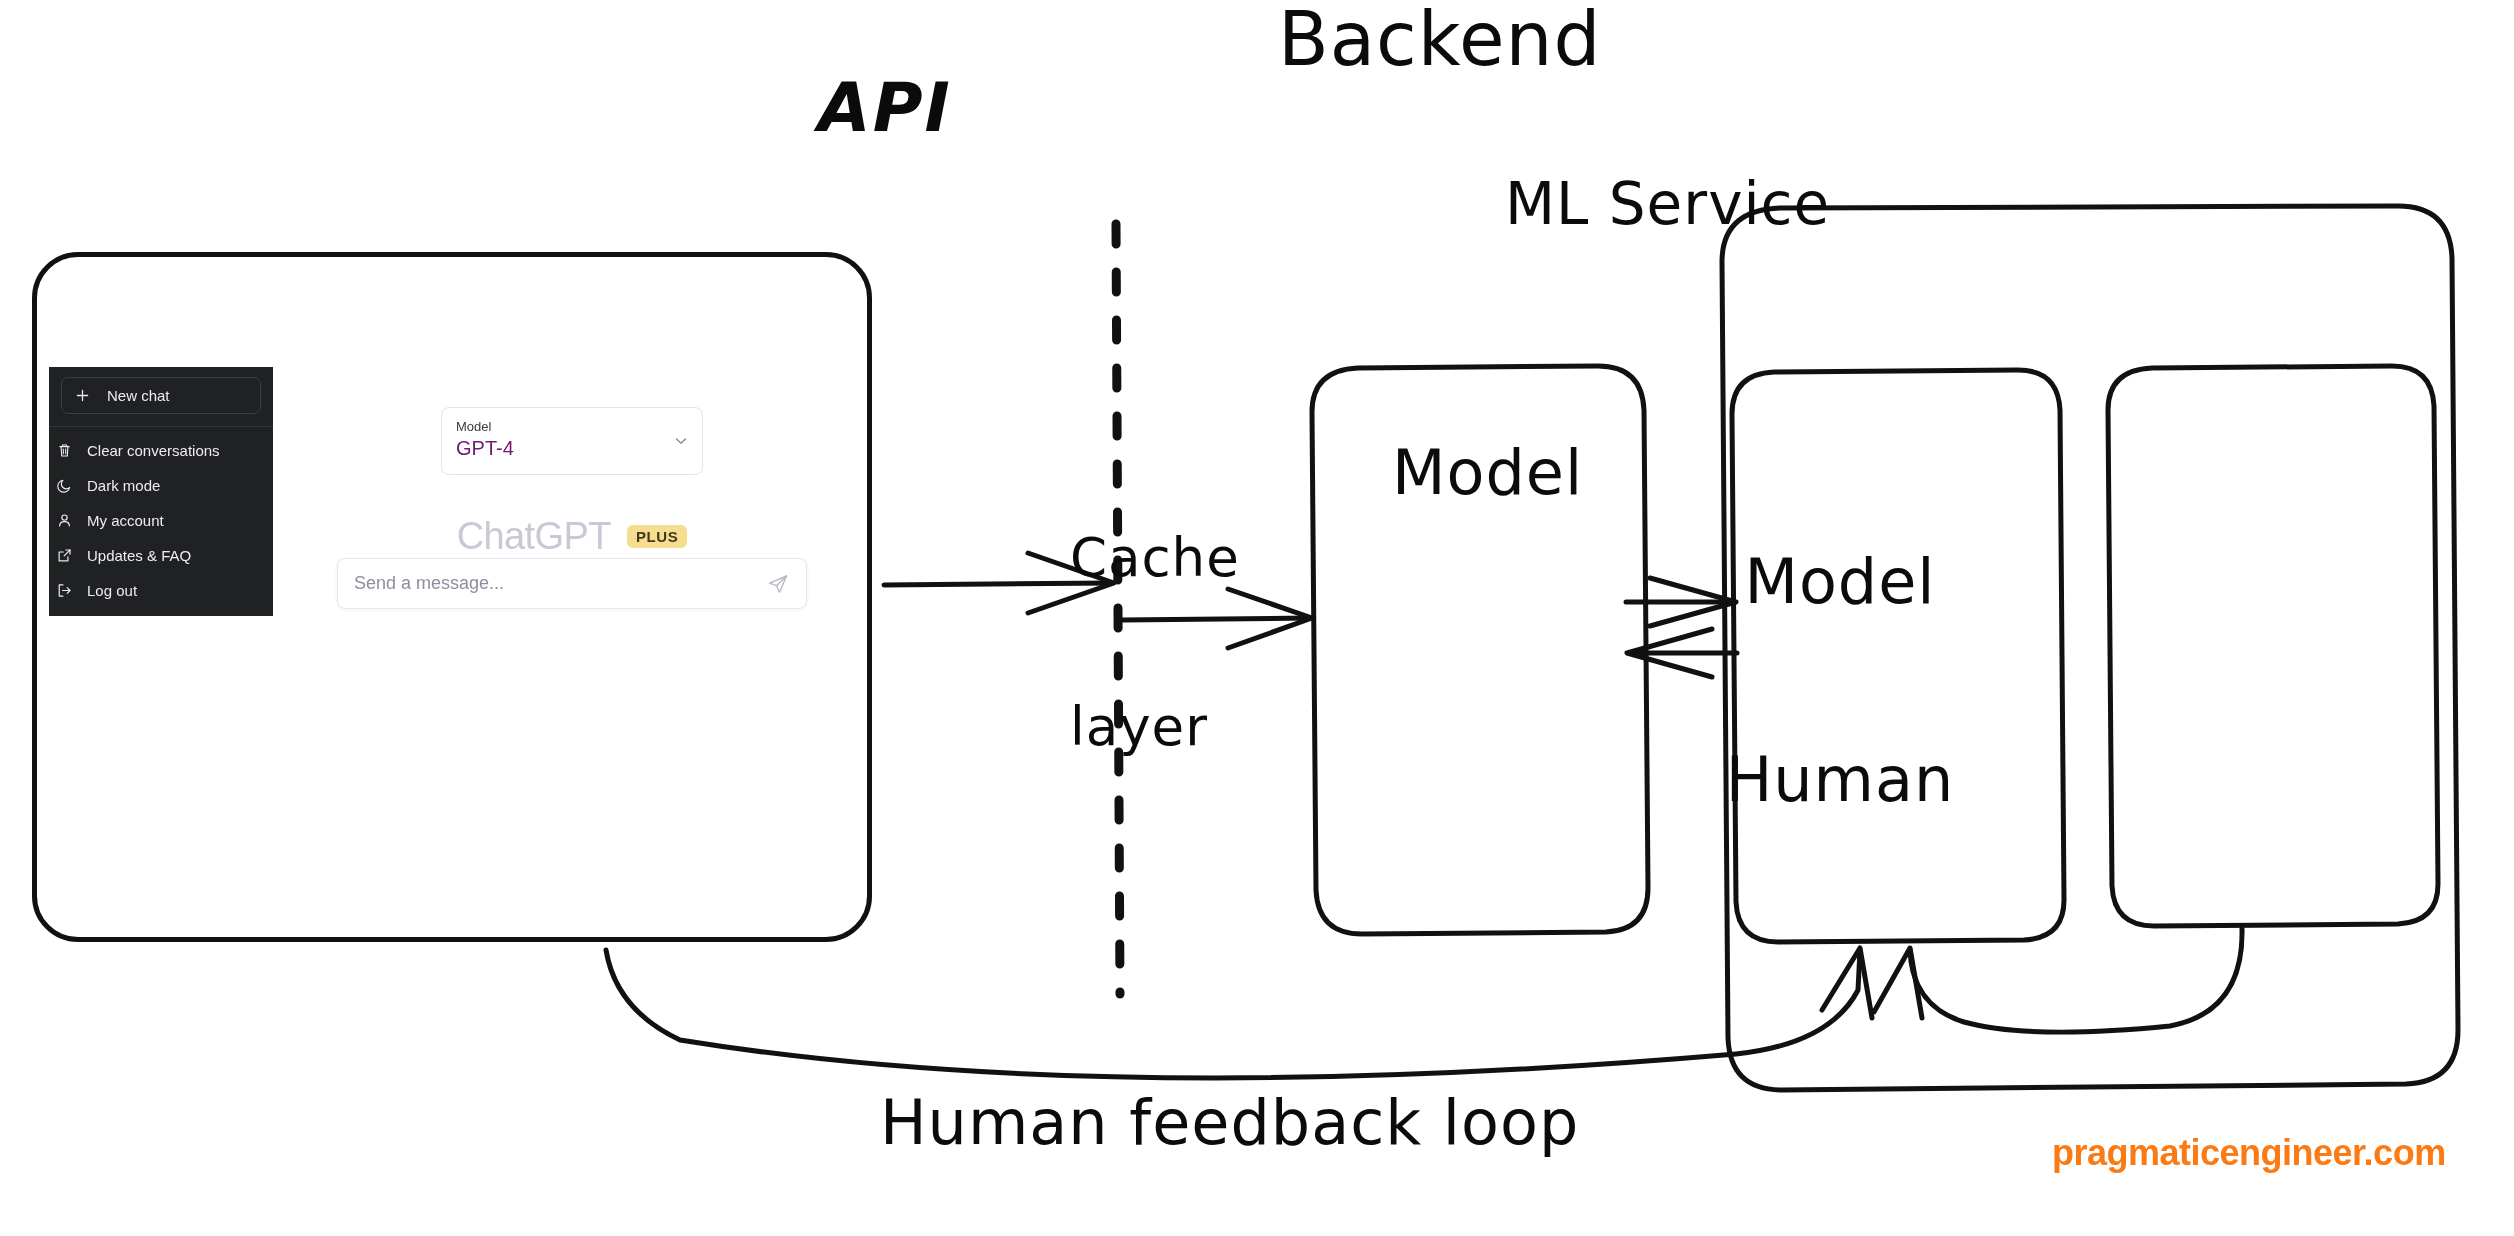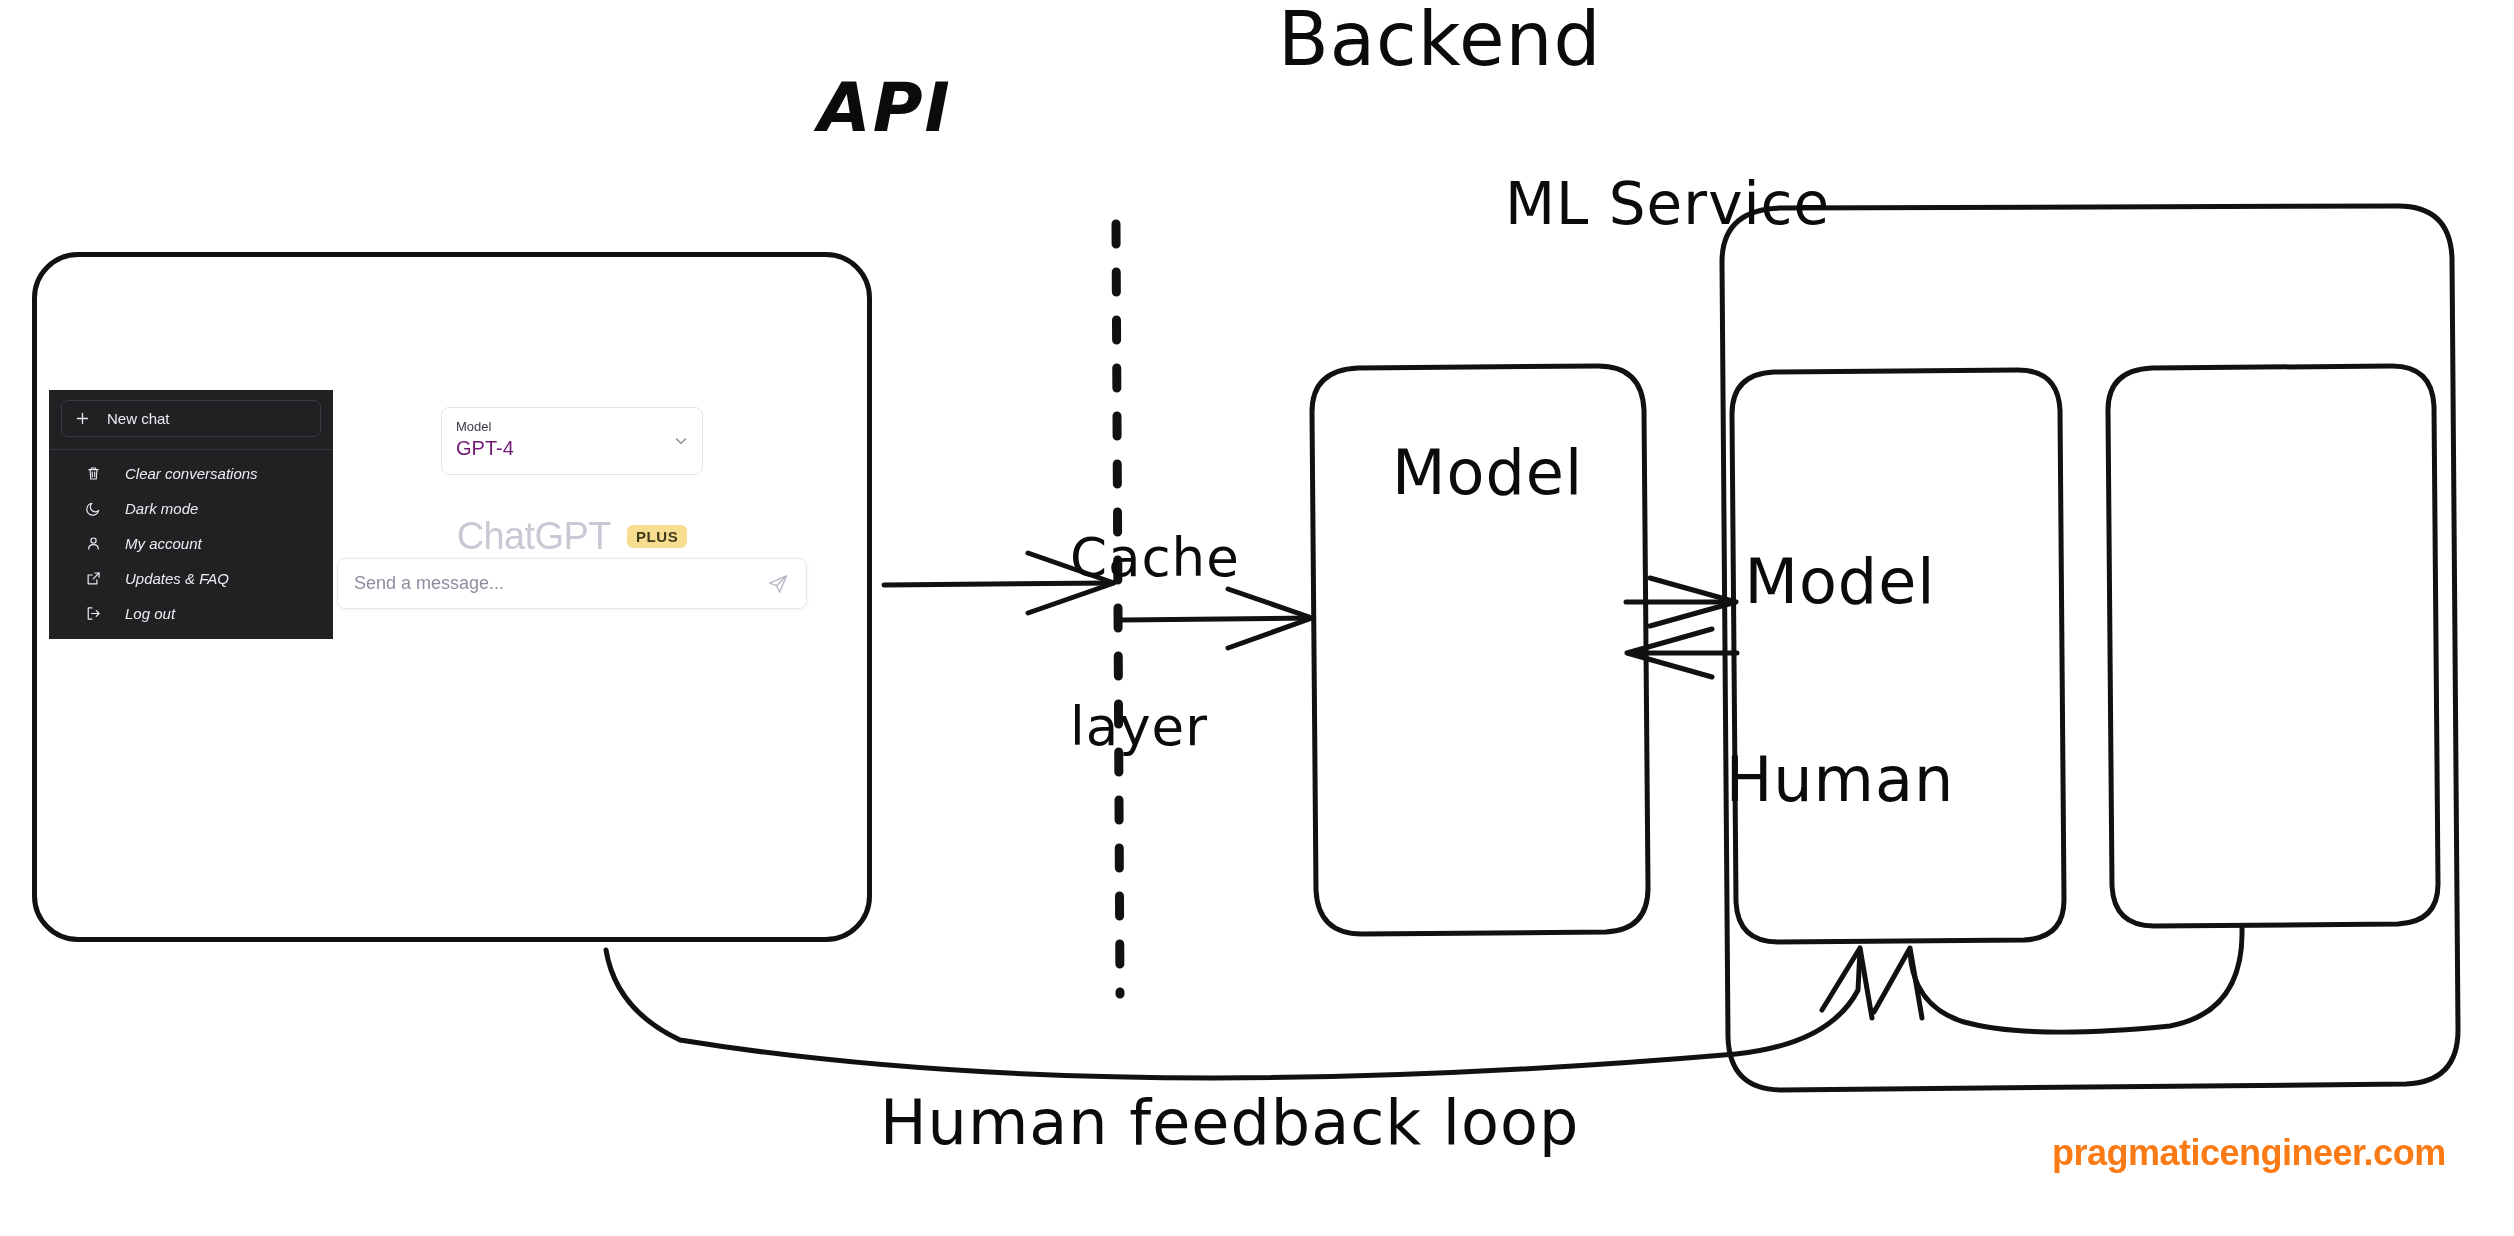--- a/index.html
+++ b/index.html
@@ -73,22 +73,22 @@
     border: 5px solid #111111;
     border-radius: 46px;
     box-sizing: border-box;
     overflow: hidden;
   }
 
   
   #chat-sidebar {
     position: absolute;
     left: 12px;
-    top: 133px;
-    width: 284px;
+    top: 110px;
+    width: 224px;
     background: #202123;
     padding: 0;
     box-sizing: border-box;
   }
   #new-chat-section {
     padding: 10px 12px 12px 12px;
     border-bottom: 1px solid #343541;
   }
   #new-chat-button {
     display: flex;
@@ -101,26 +101,25 @@
     font-size: 15px;
     background: #202123;
     cursor: pointer;
   }
   .sb-list {
     padding: 6px 0 8px 0;
   }
   .sb-item {
     display: flex;
     align-items: center;
-    gap: 22px;
-    padding: 8px 35px;
+    gap: 13px;
+    padding: 8px 6px;
     color: #ececf1;
     font-size: 15px;
     cursor: pointer;
-    font-style: italic;
   }
   .sb-ico {
     width: 19px;
     height: 19px;
     flex: 0 0 19px;
     display: inline-flex;
     align-items: center;
     justify-content: center;
     color: #ececf1;
   }

